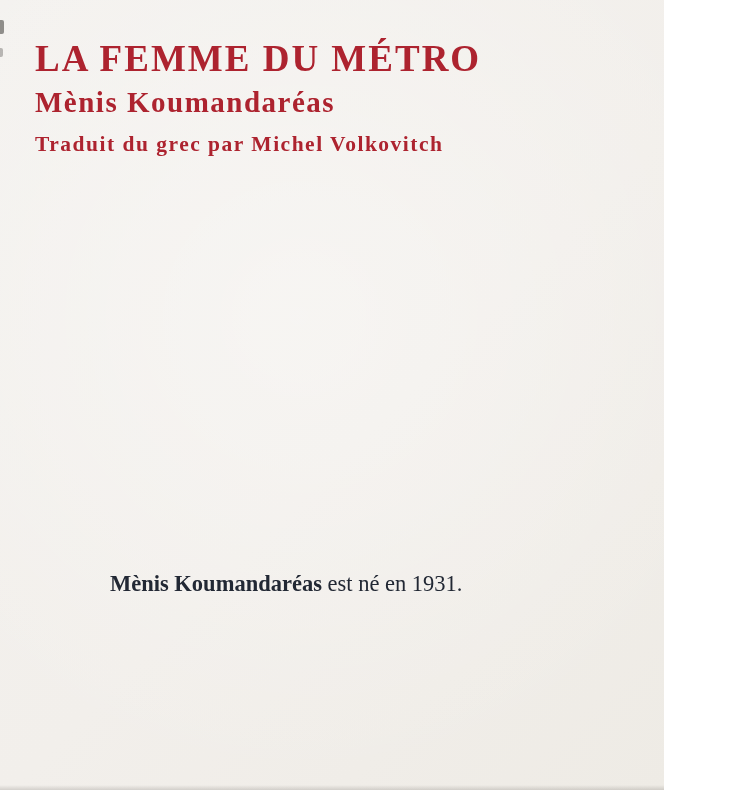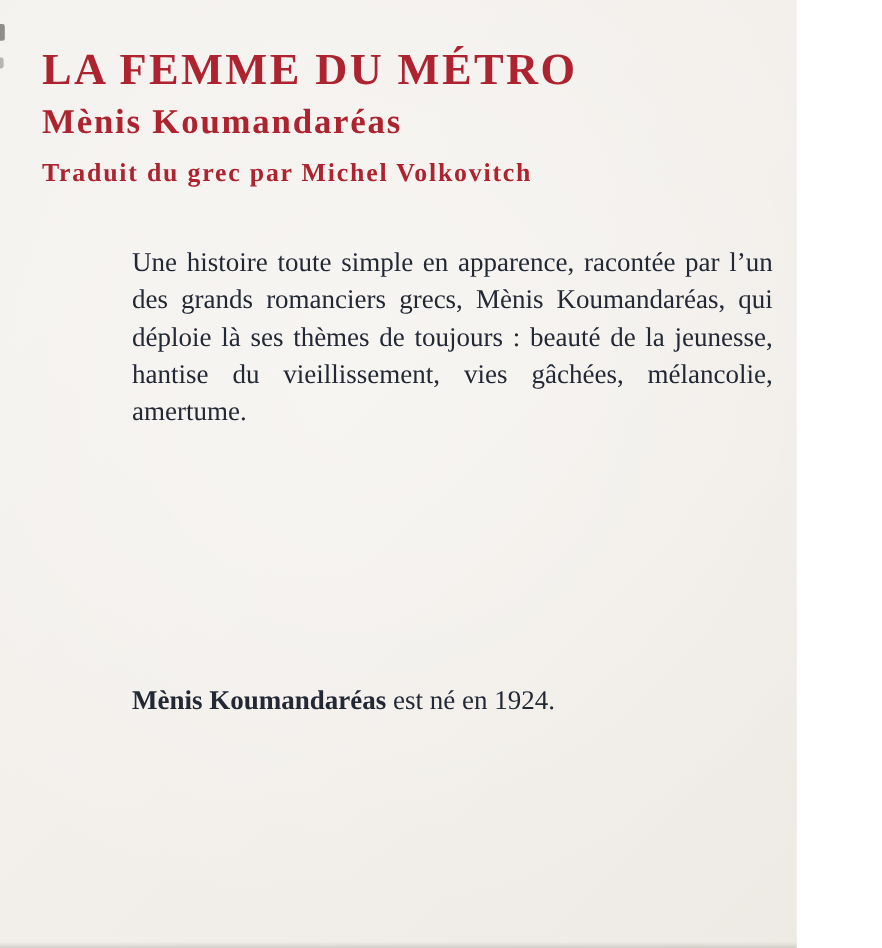--- a/index.html
+++ b/index.html
@@ -126,20 +126,19 @@
   <span class="scan-artifact a1"></span>
   <span class="scan-artifact a2"></span>
 
   <header class="masthead">
     <h1 class="book-title">LA FEMME DU MÉTRO</h1>
     <h2 class="book-author">Mènis Koumandaréas</h2>
     <h3 class="translation-credit">Traduit du grec par Michel Volkovitch</h3>
   </header>
 
   <section class="synopsis">
-    <p>Une histoire toute simple en apparence, racontée par l’un des grands romanciers grecs, Mènis Koumandaréas, qui déploie là ses thèmes de toujours : beauté de la jeunesse, hantise du vieillissement, vies gâchées, mélancolie, amertume.</p>
   </section>
 
-  <p class="bio-line"><strong>Mènis Koumandaréas</strong><span> est né en 1924.</span></p>
+  <p class="bio-line"><strong>Mènis Koumandaréas</strong><span> est né en 1931.</span></p>
 
 
 
 </div>
 
 </body></html>

